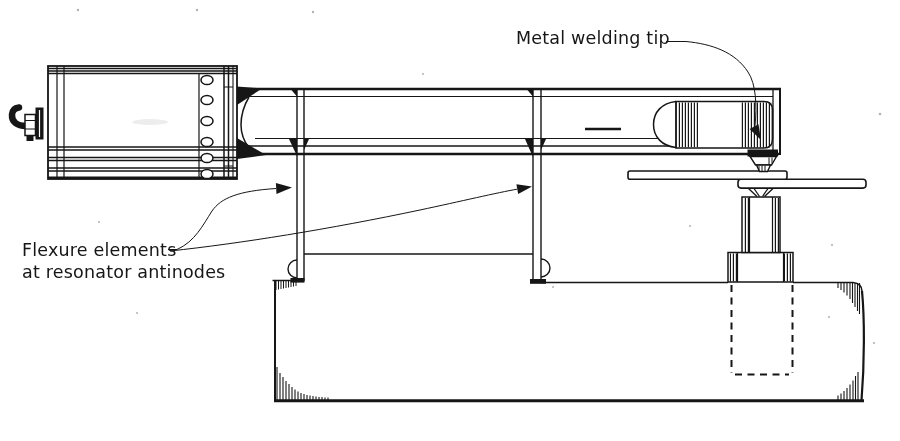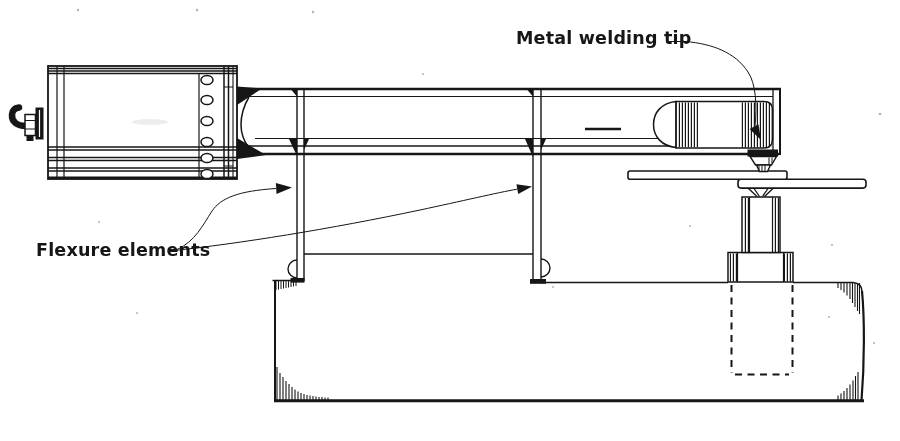--- a/index.html
+++ b/index.html
@@ -2,21 +2,21 @@
 <html style="--ink: #161616; --paper: #ffffff;"><head>
 <meta charset="utf-8">
 <style>
   :root { --ink:#161616; --paper:#ffffff; }
   * { margin:0; padding:0; box-sizing:border-box; }
   body { background:#fff; font-family:"DejaVu Sans", sans-serif; }
   .stage { position:relative; width:900px; height:441px; background:var(--paper); overflow:hidden; }
   .stage svg { position:absolute; left:0; top:0; color:var(--ink); }
   .callout { position:absolute; color:var(--ink); font-size:17.5px; line-height:21.5px;
              letter-spacing:0.2px; white-space:nowrap; }
-  .callout span { display:block;font-weight:bold; }
+  .callout span { display:block; }
 </style>
 </head>
 <body>
 
 <div class="stage">
 
 <svg width="900" height="441" viewBox="0 0 900 441" shape-rendering="geometricPrecision">
   <defs>
     <pattern id="vh" width="3" height="8" patternUnits="userSpaceOnUse">
       <line x1="1.4" y1="0" x2="1.4" y2="8" stroke="#161616" stroke-width="1.2"></line>
@@ -164,16 +164,17 @@
     <circle cx="553" cy="287" r="1"></circle>
         <circle cx="137" cy="313" r="1"></circle>
     <circle cx="829" cy="317" r="1"></circle>
         <circle cx="874" cy="343" r="1.1"></circle>
   </g>
 </svg>
 
   <div class="callout" style="left:516px; top:28px;">
     <span>Metal welding tip</span>
   </div>
-  <div class="callout" style="left:36px; top:240px;">
+  <div class="callout" style="left:22px; top:240px;">
     <span>Flexure elements</span>
+    <span>at resonator antinodes</span>
   </div>
 </div>
 
 </body></html>

